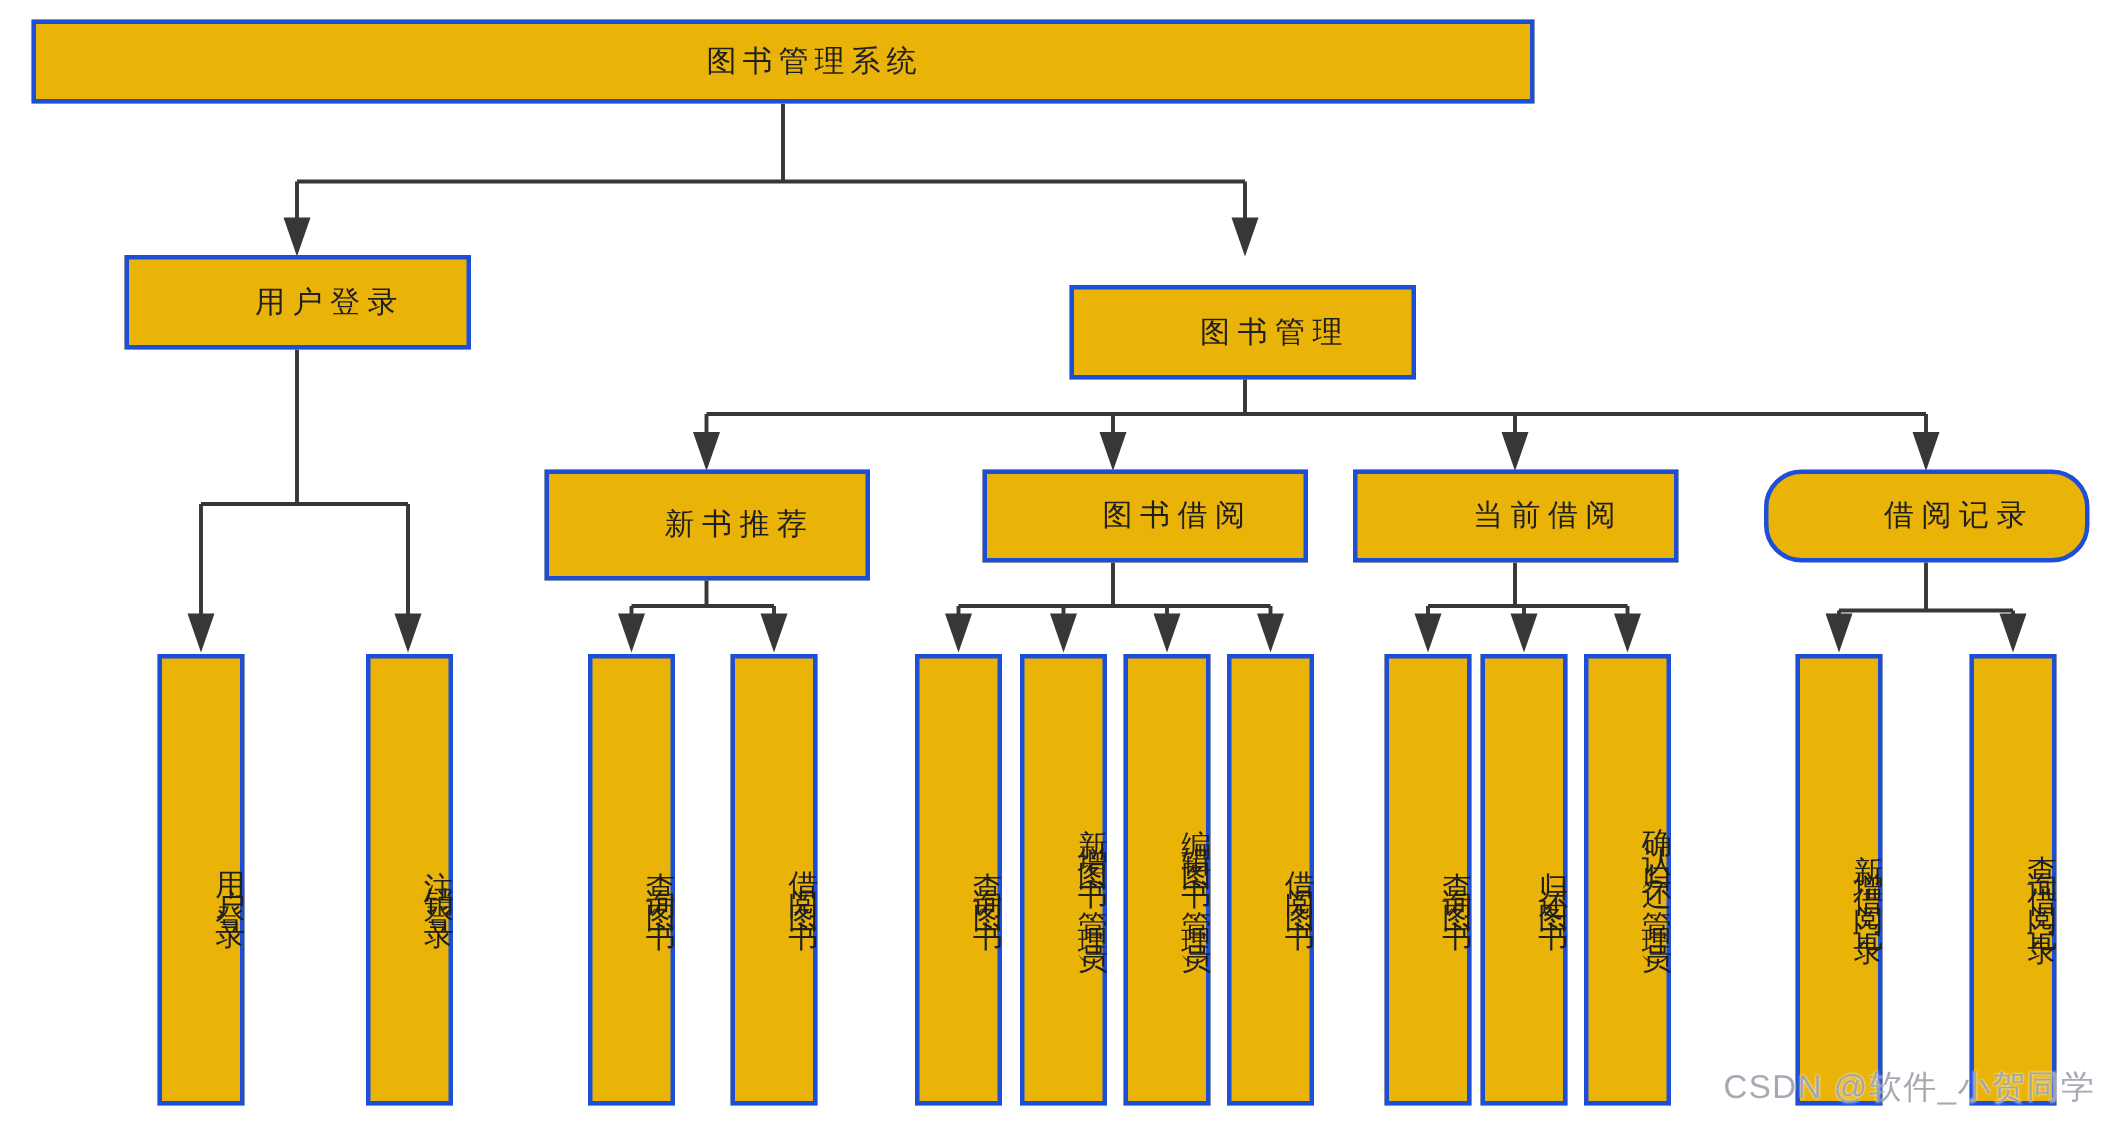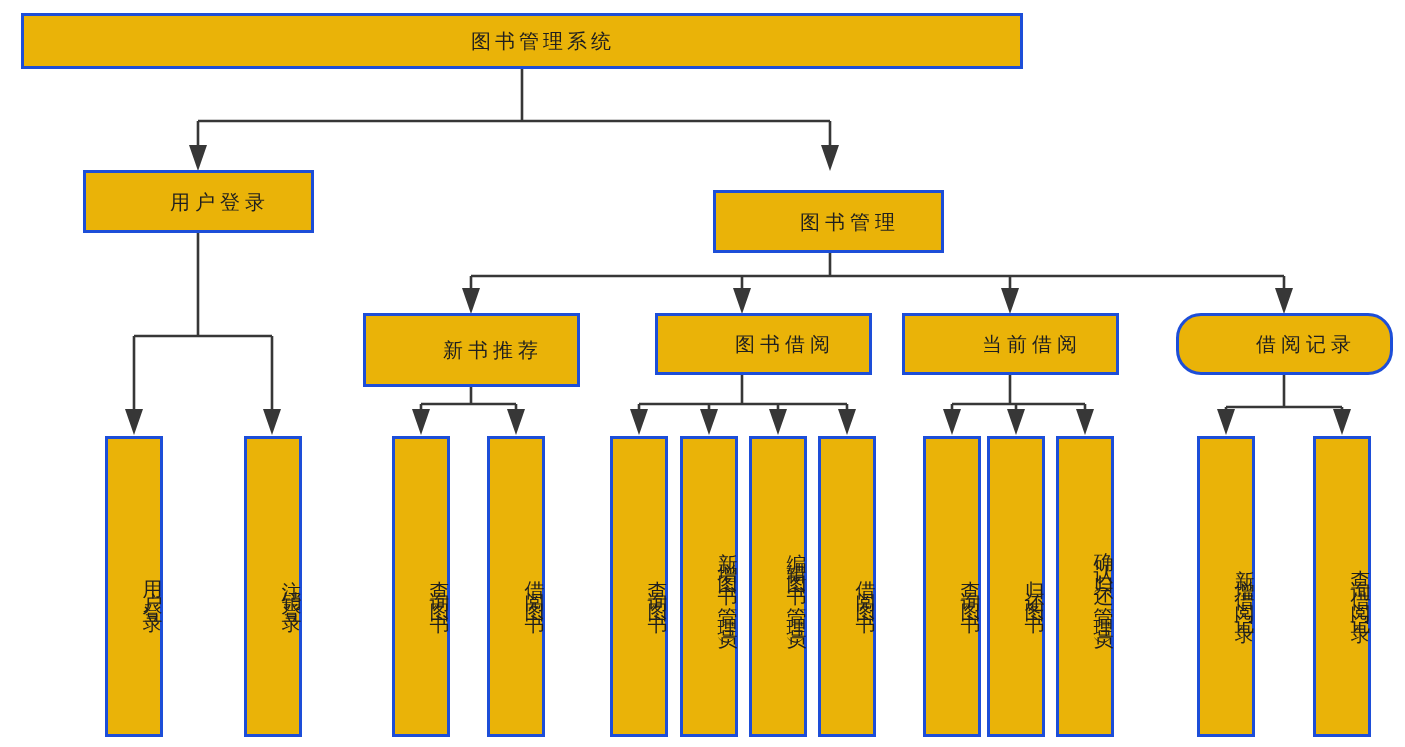--- a/index.html
+++ b/index.html
@@ -143,14 +143,15 @@
   <div class="node v-node" style="left:749px; top:436px; width:58px; height:301px;">编辑图书（管理员）</div>
   <div class="node v-node" style="left:818px; top:436px; width:58px; height:301px;">借阅图书</div>
 
   <div class="node v-node" style="left:923px; top:436px; width:58px; height:301px;">查询图书</div>
   <div class="node v-node" style="left:987px; top:436px; width:58px; height:301px;">归还图书</div>
   <div class="node v-node" style="left:1056px; top:436px; width:58px; height:301px;">确认归还（管理员）</div>
 
   <div class="node v-node" style="left:1197px; top:436px; width:58px; height:301px;">新增借阅记录</div>
   <div class="node v-node" style="left:1313px; top:436px; width:58px; height:301px;">查询借阅记录</div>
 
+  <div class="watermark">CSDN @软件_小贺同学</div>
 
 </div>
 
 </body></html>

